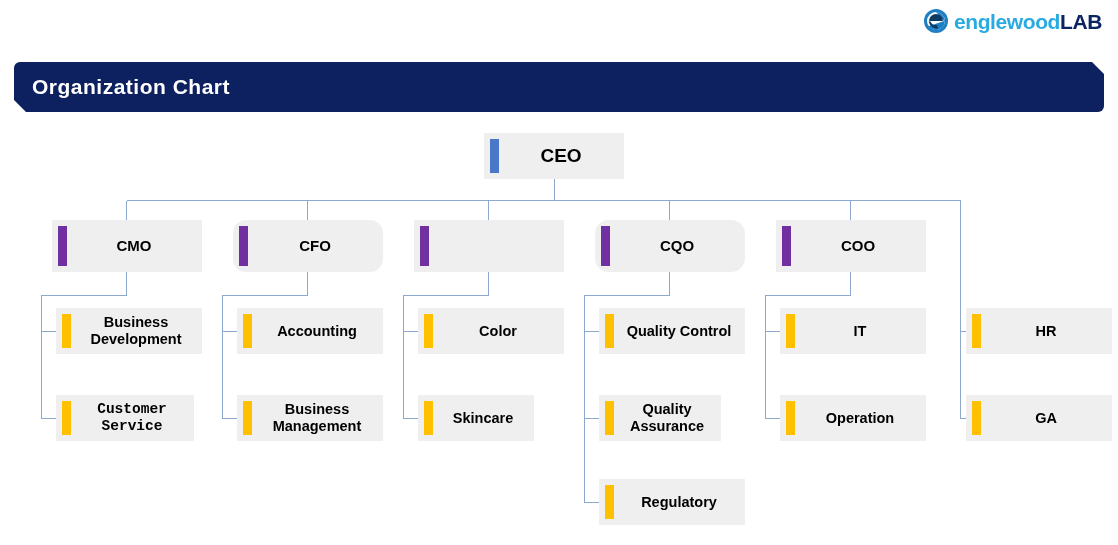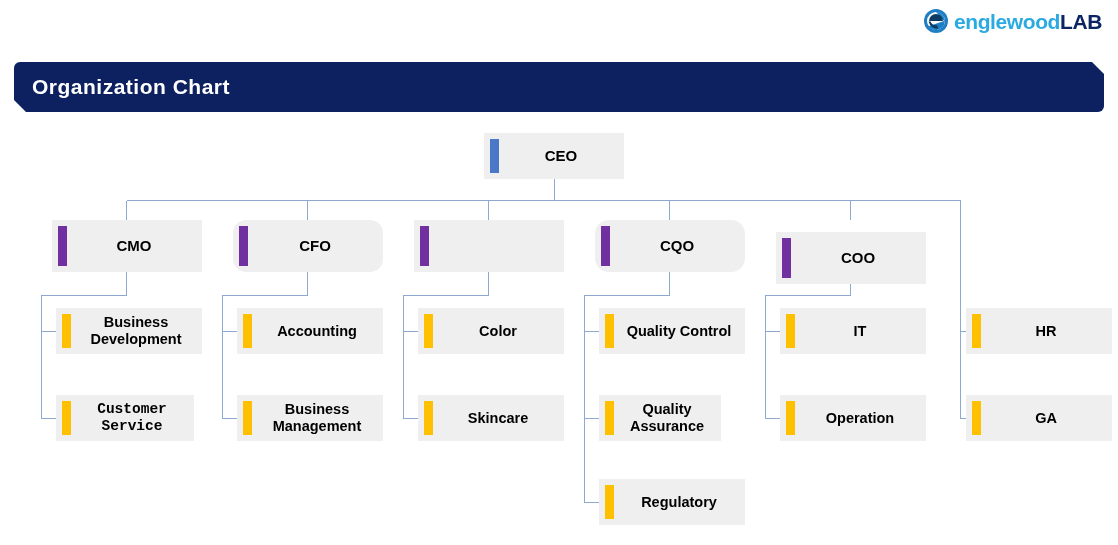--- a/index.html
+++ b/index.html
@@ -35,21 +35,21 @@
   .node{
     position:absolute;background:#efefef;display:flex;align-items:center;
     box-sizing:border-box;
   }
   .node .bar{position:absolute;left:6px;top:6px;bottom:6px;width:9px;}
   .node .lbl{
     width:100%;text-align:center;padding-left:14px;box-sizing:border-box;
     font-weight:bold;color:#000000;line-height:1.15;
   }
   .lvl1{height:46px;}
-  .lvl1 .lbl{font-size:15px;}
+  .lvl1 .lbl{font-size:19px;}
   .lvl1 .bar{background:#4a78c8;}
   .lvl2{height:52px;}
   .lvl2 .lbl{font-size:15px;}
   .lvl2 .bar{background:#7030a0;}
   .lvl3{height:46px;}
   .lvl3 .lbl{font-size:14.5px;}
   .lvl3 .bar{background:#ffc000;}
 </style>
 </head>
 <body>
@@ -128,21 +128,21 @@
     <span class="bar"></span>
     <span class="lbl">CFO</span>
   </div>
   <div class="node lvl2" style="left:414px;top:220px;width:150px;">
     <span class="bar"></span>
   </div>
   <div class="node lvl2" style="left:595px;top:220px;width:150px;border-radius:14px;">
     <span class="bar"></span>
     <span class="lbl">CQO</span>
   </div>
-  <div class="node lvl2" style="left:776px;top:220px;width:150px;margin-top:12px;">
+  <div class="node lvl2" style="left:776px;top:220px;width:150px;">
     <span class="bar"></span>
     <span class="lbl">COO</span>
   </div>
 
   <div class="node lvl3" style="left:56px;top:308px;width:146px;">
     <span class="bar"></span>
     <span class="lbl">Business Development</span>
   </div>
   <div class="node lvl3" style="left:56px;top:395px;width:138px;font-family:Liberation Mono, monospace;">
     <span class="bar"></span>
@@ -153,21 +153,21 @@
     <span class="lbl">Accounting</span>
   </div>
   <div class="node lvl3" style="left:237px;top:395px;width:146px;">
     <span class="bar"></span>
     <span class="lbl">Business Management</span>
   </div>
   <div class="node lvl3" style="left:418px;top:308px;width:146px;">
     <span class="bar"></span>
     <span class="lbl">Color</span>
   </div>
-  <div class="node lvl3" style="left:418px;top:395px;width:146px;">
+  <div class="node lvl3" style="left:418px;top:395px;width:116px;">
     <span class="bar"></span>
     <span class="lbl">Skincare</span>
   </div>
   <div class="node lvl3" style="left:599px;top:308px;width:146px;">
     <span class="bar"></span>
     <span class="lbl">Quality Control</span>
   </div>
   <div class="node lvl3" style="left:599px;top:395px;width:122px;">
     <span class="bar"></span>
     <span class="lbl">Quality Assurance</span>

